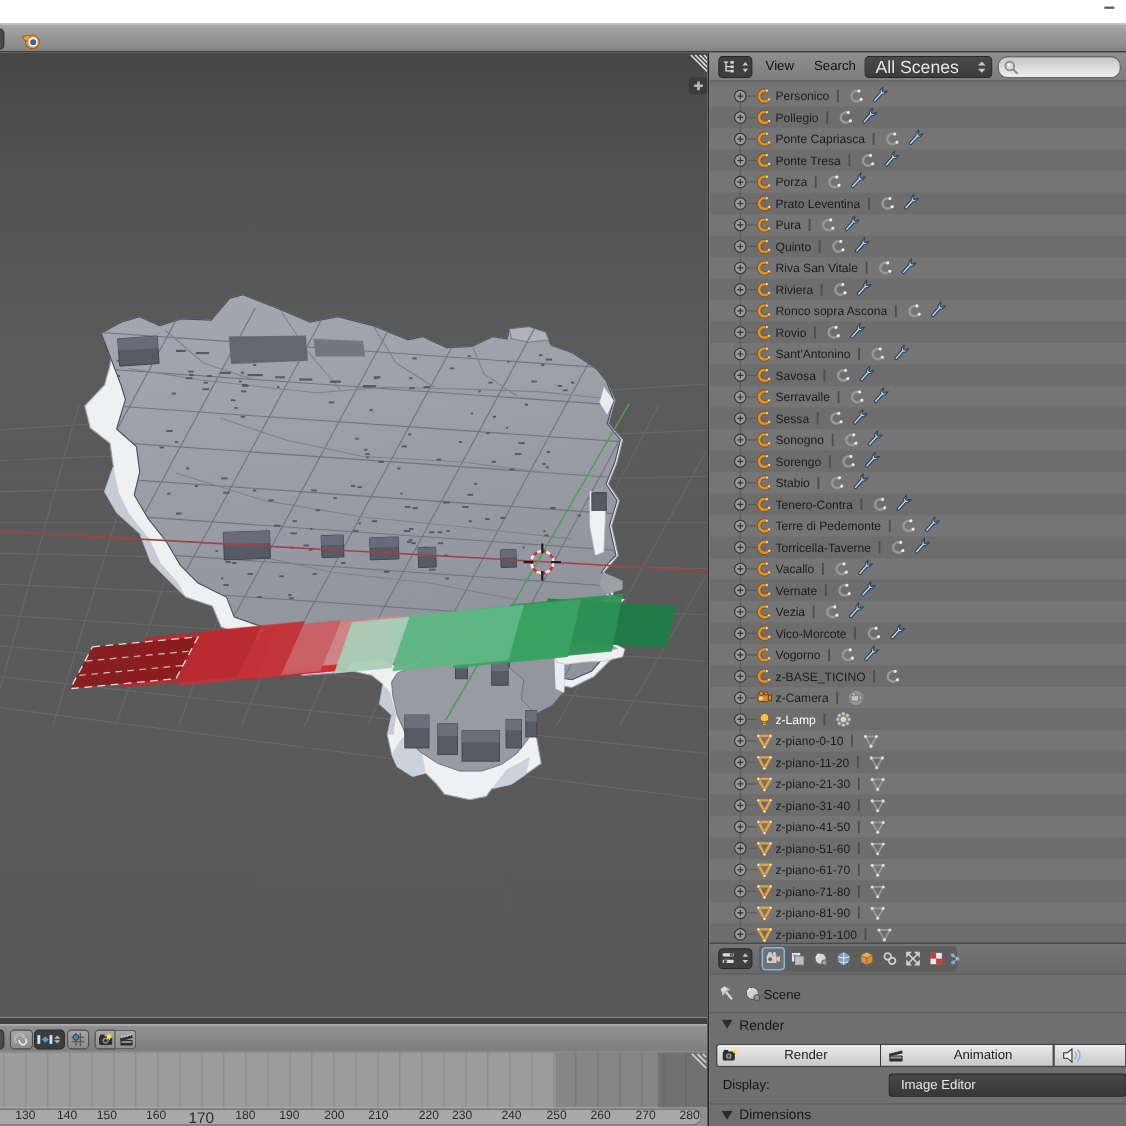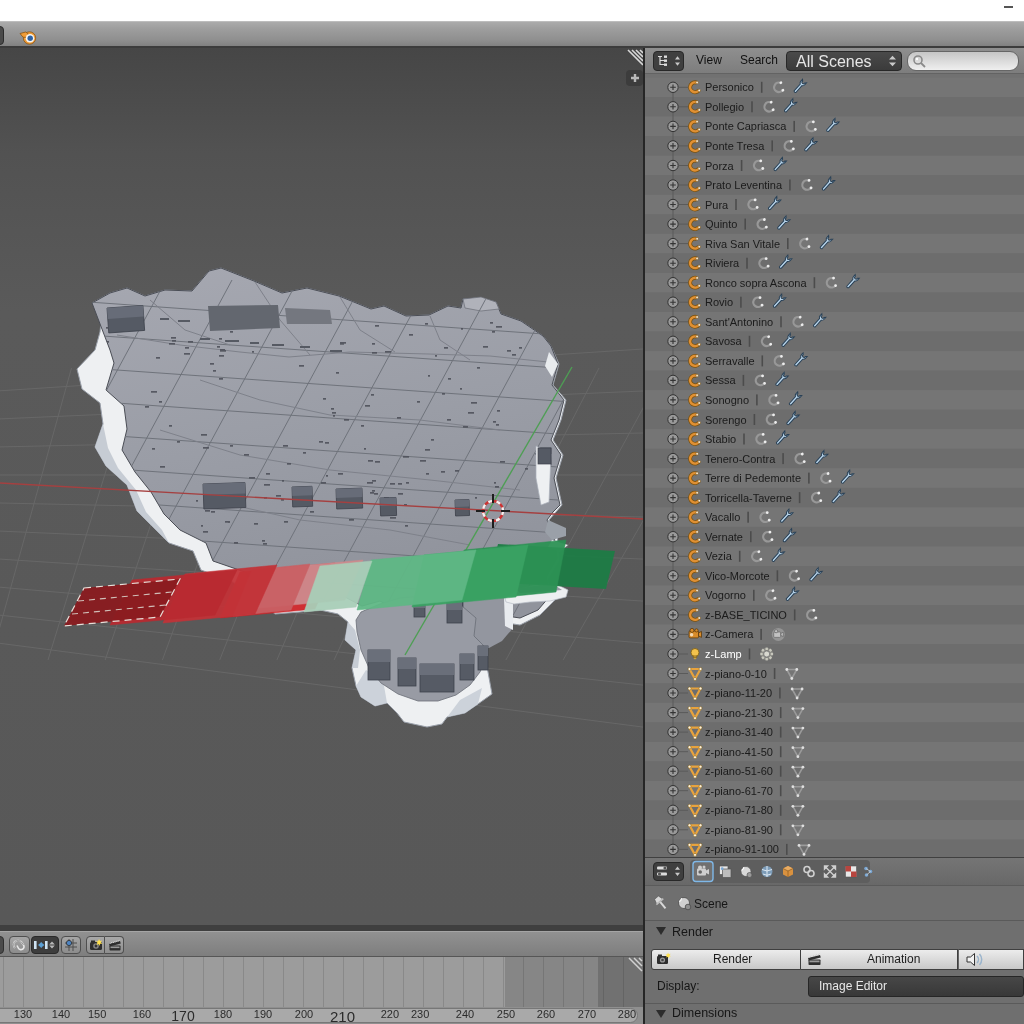--- a/index.html
+++ b/index.html
@@ -424,21 +424,21 @@
 <div class="abs" style="left:0;top:1007px;width:643px;height:17px;background:#8f8f8f">
 <div class="abs" style="left:-10px;top:1px;width:648px;height:15px;background:#a9a9a9;border:1px solid #777;border-radius:8px"></div>
 <div class="t" style="left:9px;top:1px;width:28px;text-align:center;font-size:11px;color:#2b2b2b">130</div>
     <div class="t" style="left:47px;top:1px;width:28px;text-align:center;font-size:11px;color:#2b2b2b">140</div>
     <div class="t" style="left:88px;top:1px;width:28px;text-align:left;font-size:11px;color:#2b2b2b">150</div>
     <div class="t" style="left:128px;top:1px;width:28px;text-align:center;font-size:11px;color:#2b2b2b">160</div>
     <div class="t" style="left:169px;top:1px;width:28px;text-align:center;font-size:14px;color:#2b2b2b">170</div>
     <div class="t" style="left:209px;top:1px;width:28px;text-align:center;font-size:11px;color:#2b2b2b">180</div>
     <div class="t" style="left:249px;top:1px;width:28px;text-align:center;font-size:11px;color:#2b2b2b">190</div>
     <div class="t" style="left:290px;top:1px;width:28px;text-align:center;font-size:11px;color:#2b2b2b">200</div>
-    <div class="t" style="left:330px;top:1px;width:28px;font-size:15px;color:#2b2b2b">210</div>
+    <div class="t" style="left:330px;top:1px;width:28px;text-align:center;font-size:11px;color:#2b2b2b">210</div>
     <div class="t" style="left:371px;top:1px;width:28px;text-align:right;font-size:11px;color:#2b2b2b">220</div>
     <div class="t" style="left:411px;top:1px;width:28px;font-size:11px;color:#2b2b2b">230</div>
     <div class="t" style="left:451px;top:1px;width:28px;text-align:center;font-size:11px;color:#2b2b2b">240</div>
     <div class="t" style="left:492px;top:1px;width:28px;text-align:center;font-size:11px;color:#2b2b2b">250</div>
     <div class="t" style="left:532px;top:1px;width:28px;text-align:center;font-size:11px;color:#2b2b2b">260</div>
     <div class="t" style="left:573px;top:1px;width:28px;text-align:center;font-size:11px;color:#2b2b2b">270</div>
     <div class="t" style="left:613px;top:1px;width:28px;text-align:center;font-size:11px;color:#2b2b2b">280</div>
 </div>
 <div class="abs" style="left:643px;top:48px;width:2px;height:976px;background:#262626"></div>
 <div class="abs" style="left:645px;top:48px;width:379px;height:976px;background:#717171"></div>

